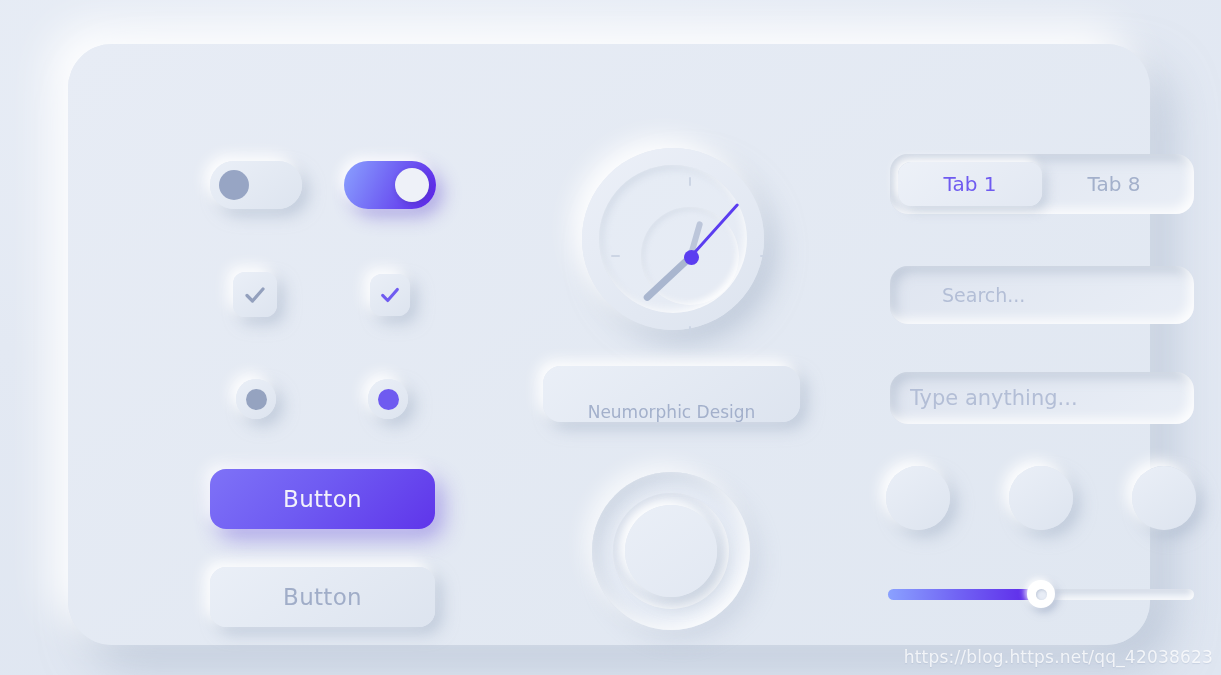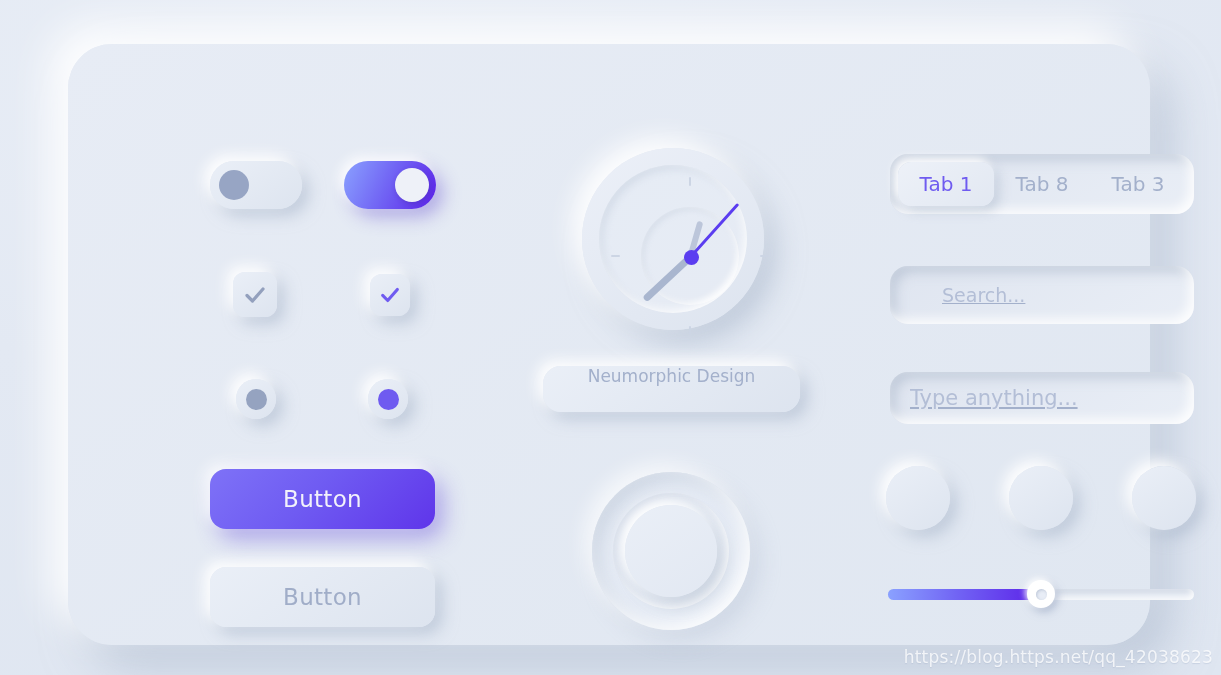--- a/index.html
+++ b/index.html
@@ -206,24 +206,24 @@
     left: 85px; top: 85px;
     width: 15px; height: 15px;
     border-radius: 50%;
     background: #5b3df0;
   }
 
   
   #label-card {
     position: absolute;
     left: 475px; top: 322px;
-    width: 257px; height: 46px;
+    width: 257px; height: 56px;
     border-radius: 18px;
     display: flex;
-    align-items: flex-start;
+    align-items: flex-end;
     justify-content: center;
     color: #a3b0cb;
     font-size: 17px;
   }
 
   
   #knob {
     position: absolute;
     left: 524px; top: 428px;
     width: 158px; height: 158px;
@@ -288,21 +288,20 @@
   }
 
   
   .field {
     position: absolute;
     border: none;
     border-radius: 18px;
     outline: none;
     font-family: "DejaVu Sans", "Liberation Sans", sans-serif;
     color: #a3b0cb;
-    text-decoration: underline;
   }
   .field::placeholder { color: #b3bed6; }
   #search-input {
     left: 822px; top: 222px;
     width: 304px; height: 58px;
     padding-left: 52px;
     font-size: 19px;
   }
   #text-input {
     left: 822px; top: 328px;
@@ -434,21 +433,20 @@
     </div>
 
     <div id="knob">
       <div class="ring2"></div>
       <div class="center"></div>
     </div>
 
     <div id="tabs" class="inset">
       <button class="tab active">Tab 1</button>
       <button class="tab">Tab 8</button>
-      <button class="tab">Tab 3</button>
     </div>
 
     <input id="search-input" class="field inset" type="text" placeholder="Search..." style="">
 
     <input id="text-input" class="field inset" type="text" placeholder="Type anything..." style="">
 
     <button id="circle-1" class="circle-btn raised"></button>
     <button id="circle-2" class="circle-btn raised"></button>
     <button id="circle-3" class="circle-btn raised"></button>
 

